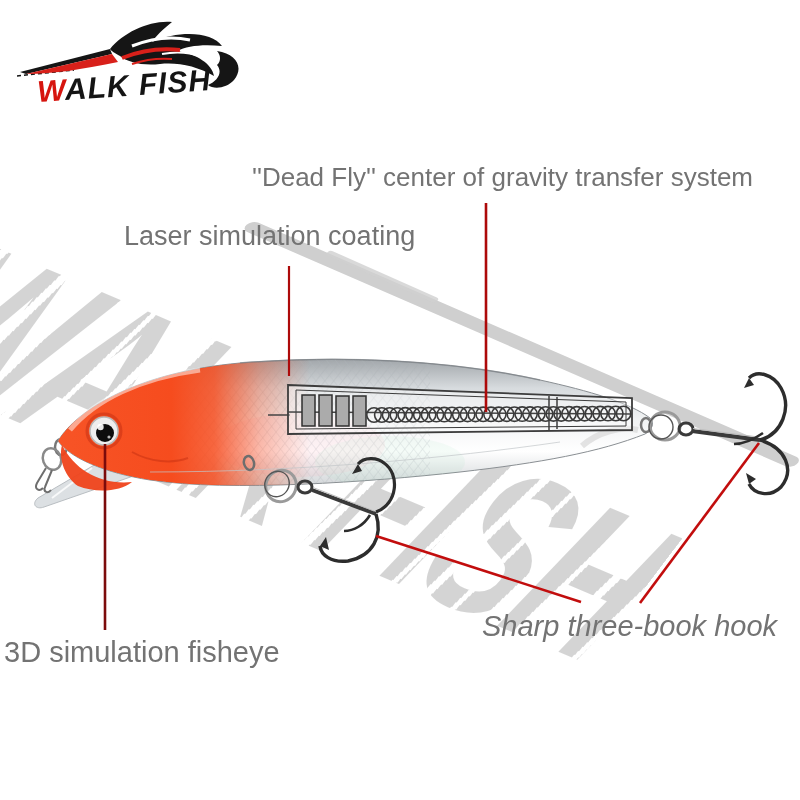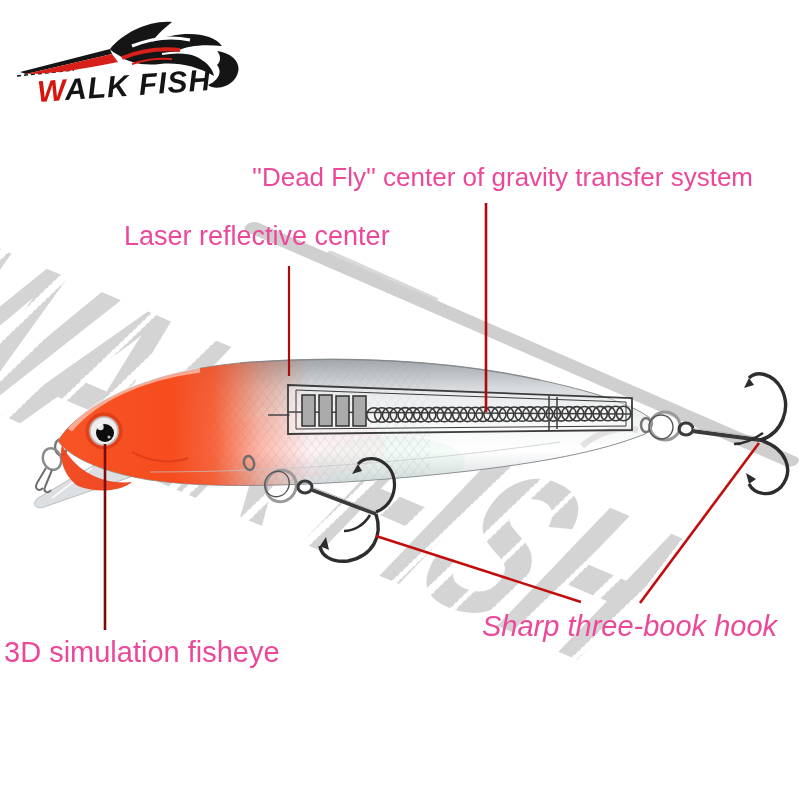--- a/index.html
+++ b/index.html
@@ -21,21 +21,21 @@
   }
   .wm-streak{
     position:absolute;z-index:1;background:#cfcfcf;border-radius:8px;
     transform-origin:0 0;
   }
   .wm-streak.s1{left:252px;top:220px;width:600px;height:13px;transform:rotate(23.5deg) skewX(-25deg);}
   .wm-streak.s2{left:330px;top:250px;width:120px;height:6px;transform:rotate(24deg) skewX(-25deg);opacity:.8;}
   
   .lure-svg{position:absolute;left:0;top:0;z-index:2;}
   
-  .label{position:absolute;z-index:3;color:#ec4899;white-space:nowrap;}
+  .label{position:absolute;z-index:3;color:#737373;white-space:nowrap;}
   #lbl-deadfly{left:252px;top:162px;font-size:26px;}
   #lbl-laser{left:124px;top:221px;font-size:27px;}
   #lbl-fisheye{left:4px;top:636px;font-size:29px;}
   #lbl-hook{left:482px;top:610px;font-size:29px;font-style:italic;}
   
   .logo{position:absolute;left:12px;top:6px;z-index:4;}
 </style>
 </head>
 <body>
 
@@ -195,21 +195,21 @@
     </g>
 
     <line x1="289" y1="266" x2="289" y2="376" stroke="#ad0a0a" stroke-width="2.2"></line>
     <line x1="486" y1="203" x2="486" y2="412" stroke="#ad0a0a" stroke-width="2.6"></line>
     <line x1="105" y1="444" x2="105" y2="630" stroke="#7c0b0b" stroke-width="2.6"></line>
     <line x1="376" y1="536" x2="581" y2="602" stroke="#c20d0d" stroke-width="2.6"></line>
     <line x1="759" y1="443" x2="640" y2="603" stroke="#c20d0d" stroke-width="2.6"></line>
   </svg>
 
   <div class="label" id="lbl-deadfly">''Dead Fly'' center of gravity transfer system</div>
-  <div class="label" id="lbl-laser">Laser reflective center</div>
+  <div class="label" id="lbl-laser">Laser simulation coating</div>
   <div class="label" id="lbl-fisheye">3D simulation fisheye</div>
   <div class="label" id="lbl-hook">Sharp three-book hook</div>
 
   <svg class="logo" width="230" height="105" viewBox="0 0 230 105">
     <g>
       <line x1="5" y1="70" x2="62" y2="64" stroke="#151515" stroke-width="1.5" stroke-dasharray="4,3"></line>
       <path d="M8,66 L98,43 L100,48 L14,68 Z" fill="#151515"></path>
       <path d="M14,68 L100,48 L106,56 C72,63 42,68 14,68 Z" fill="#d8201a"></path>
       <path d="M98,43 C112,26 138,14 160,16 C150,24 144,30 140,36 C168,24 200,26 210,40 C190,38 175,40 165,45 C185,48 200,58 202,70 C185,60 165,56 148,58 C130,60 115,56 108,50 C103,47 99,45 98,43 Z" fill="#151515"></path>
       <path d="M205,45 C225,48 232,62 222,74 C215,82 202,84 196,79 C206,75 211,66 205,59 C210,54 208,48 205,45 Z" fill="#151515"></path>

